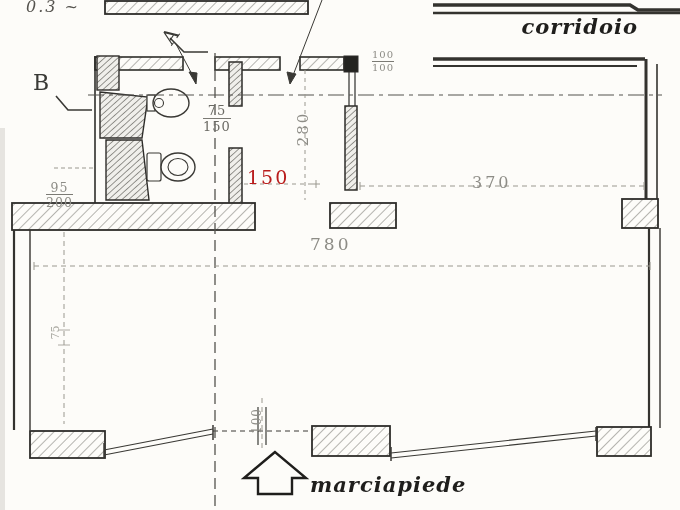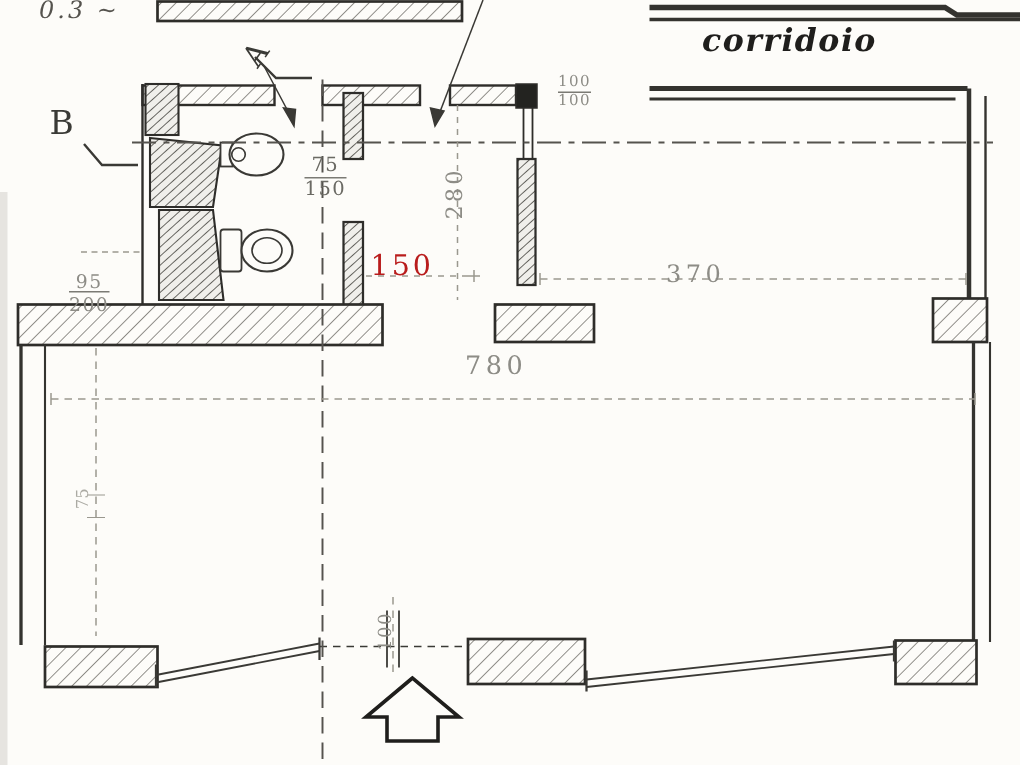--- a/index.html
+++ b/index.html
@@ -1,26 +1,26 @@
 <!DOCTYPE html>
 <html><head>
 <meta charset="utf-8">
 <style>
   html,body{margin:0;padding:0;background:#ffffff;}
   #plan{position:relative;width:680px;height:510px;background:#fdfcf9;overflow:hidden;
         font-family:"DejaVu Serif", serif;}
   #plan svg{position:absolute;left:0;top:0;}
   .lbl{position:absolute;white-space:nowrap;z-index:5;}
   .script-label{font-weight:bold;font-style:italic;color:#1f1e1c;font-size:21px;letter-spacing:1px;}
-  .corridor-wrap{left:468px;top:16px;width:170px;text-align:left;}
+  .corridor-wrap{left:468px;top:16px;width:170px;text-align:right;}
   .corridor-wrap div{line-height:22px;}
   .sidewalk{left:310px;top:472px;}
   .fragment{left:26px;top:-3px;font-style:italic;font-size:16px;color:#55534e;letter-spacing:2px;}
   .dim{color:#8d8c86;letter-spacing:3px;}
-  .d370{left:444px;top:173px;font-size:16px;}
+  .d370{left:472px;top:173px;font-size:16px;}
   .d780{left:310px;top:234px;font-size:17px;}
   .d150{left:247px;top:166px;font-size:19px;letter-spacing:2px;color:#b91c1c;}
   .stack{line-height:1.05;text-align:center;letter-spacing:1px;}
   .stack .num2{border-top:1px solid #7b7a74;padding-top:1px;}
   .door-tag{left:203px;top:104px;font-size:13px;color:#6b6a64;}
   .win-left{left:46px;top:149px;font-size:12.5px;color:#8d8c86;margin-top:32px;}
   .win-top{left:372px;top:50px;font-size:10px;color:#8d8c86;}
   .rot{transform:rotate(-90deg);transform-origin:center center;}
   .d280{left:286px;top:120px;font-size:15px;letter-spacing:2px;color:#8d8c86;}
   .d100{left:244px;top:414px;font-size:12px;letter-spacing:1px;color:#8d8c86;}
@@ -165,20 +165,21 @@
       <path d="M170,38 L184,52 H208" stroke-width="1.6"></path>
     </g>
 
     <polygon points="275,452 244,478 258,478 258,494 292,494 292,478 306,478" fill="#fdfcf9" stroke="#1f1e1c" stroke-width="2.4"></polygon>
   </svg>
 
   <div class="lbl corridor-wrap">
     <div class="script-label">corridoio</div>
   </div>
 
+  <div class="lbl sidewalk script-label">marciapiede</div>
 
   <div class="lbl fragment">0.3 ~</div>
 
   <div class="lbl marker markerB">B</div>
   <div class="lbl marker markerA">A</div>
 
   <div class="lbl dim d370">370</div>
   <div class="lbl dim d780">780</div>
   <div class="lbl d150">150</div>
 

